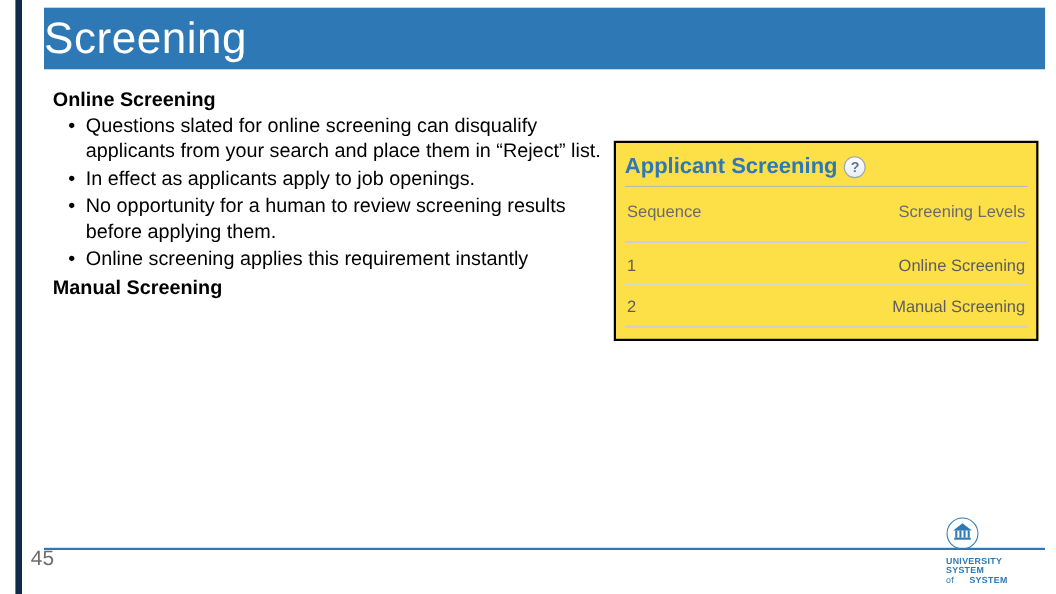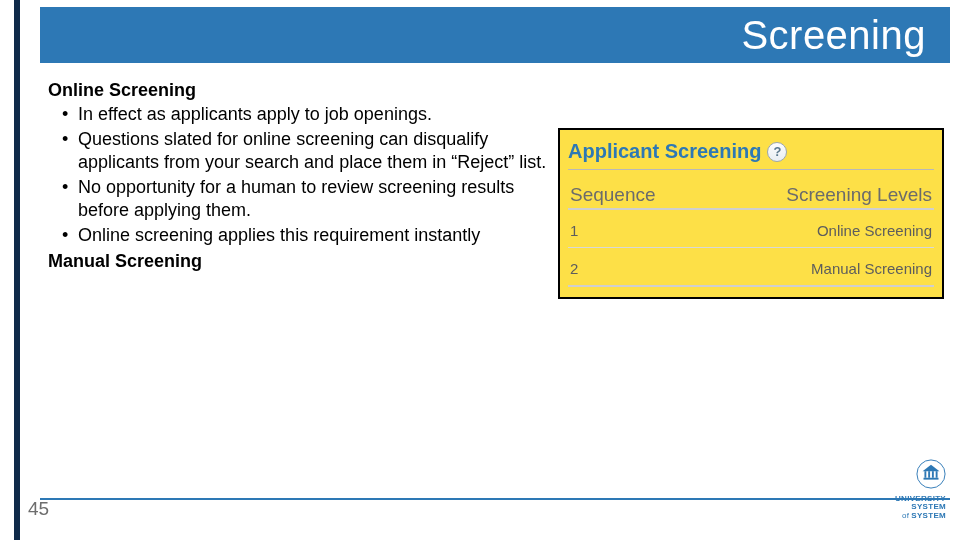--- a/index.html
+++ b/index.html
@@ -1,55 +1,55 @@
 <!DOCTYPE html>
 <html><head>
 <meta charset="utf-8">
 <style>
   * { box-sizing: border-box; margin: 0; padding: 0; }
   html, body { width: 960px; height: 540px; font-family: Arial, Helvetica, sans-serif; background: #fff; overflow: hidden; }
   .slide { position: relative; width: 960px; height: 540px; background: #ffffff; }
   .leftbar { position: absolute; left: 14px; top: 0; width: 6px; height: 540px; background: #0f2a4a; }
-  .titlebar { position: absolute; left: 40px; top: 7px; right: 10px; height: 56px; background: #2d78b5; display: flex; align-items: center; justify-content: flex-end; padding-right: 24px; }
+  .titlebar { position: absolute; left: 40px; top: 7px; right: 10px; height: 56px; background: #2d78b5; display: flex; align-items: center; justify-content: flex-start; padding-right: 24px; }
   .titlebar .title { color: #ffffff; font-size: 40px; font-weight: 300; font-family: "Segoe UI Light","Segoe UI",Arial,sans-serif; letter-spacing: 0.5px; }
   .content { position: absolute; left: 48px; top: 78px; width: 500px; }
   .section-head { font-weight: bold; font-size: 18px; color: #000; margin-top: 2px; }
   ul.bullets { list-style: none; margin: 2px 0 4px 0; }
   ul.bullets li { position: relative; padding-left: 30px; font-size: 18px; line-height: 1.28; color: #000; margin-bottom: 2px; }
   ul.bullets li::before { content: "•"; position: absolute; left: 14px; top: 0; }
   .figure { position: absolute; left: 558px; top: 128px; width: 386px; border: 2px solid #000; background: #fde047; padding: 6px 8px 10px 8px; }
   .fig-head { display: flex; align-items: center; gap: 6px; border-bottom: 1px solid #b8b8b8; padding: 4px 0 6px 0; }
   .fig-title { color: #2d78b5; font-size: 20px; font-weight: bold; font-family: "Segoe UI",Arial,sans-serif; }
   .help-icon { width: 20px; height: 20px; border: 1px solid #9aa6b2; border-radius: 50%; display: flex; align-items: center; justify-content: center; color: #5a788e; font-weight: bold; font-size: 13px; background: linear-gradient(#fdfdfd,#e8eef3); }
   .tbl { width: 100%; margin-top: 10px; }
-  .tbl-head { display: flex; justify-content: space-between; color: #6b6b6b; font-size: 19px; padding: 4px 2px 2px 2px; border-bottom: 2px solid #cfcfcf; }
+  .tbl-head { display: flex; justify-content: space-between; color: #6b6b6b; font-size: 15px; padding: 4px 2px 18px 2px; border-bottom: 2px solid #cfcfcf; }
   .tbl-row { display: flex; justify-content: space-between; color: #5d5d5d; font-size: 15px; padding: 12px 2px 8px 2px; border-bottom: 1px solid #d8d8d8; }
   .tbl-row.last { border-bottom: 2px solid #cfcfcf; }
   .pagenum { position: absolute; left: 28px; bottom: 20px; font-size: 19px; color: #6d6d6d; }
   .footline { position: absolute; left: 40px; right: 10px; bottom: 40px; height: 2px; background: #2d78b5; }
-  .logo { position: absolute; right: 14px; bottom: 20px; width: 86px; text-align: right; }
+  .logo { position: absolute; right: 14px; bottom: 8px; width: 86px; text-align: left; }
   .seal { width: 30px; height: 30px; margin: 0 auto 2px auto; }
   .logo-text { font-size: 8px; color: #2d78b5; line-height: 1.05; font-weight: 600; letter-spacing: 0.3px; }
-  .logo-text .of { font-weight: 400; display:inline-block; margin-right:2px;}
+  .logo-text .of { font-weight: 400; display:inline-block; margin-right:14px;}
 </style>
 </head>
 <body>
 
 <div class="slide">
   <div class="leftbar"></div>
 
   <div class="titlebar">
     <div class="title">Screening</div>
   </div>
 
   <div class="content">
     <div class="section-head">Online Screening</div>
     <ul class="bullets">
+      <li>Questions slated for online screening can disqualify applicants from your search and place them in “Reject” list.</li>
       <li>In effect as applicants apply to job openings.</li>
-      <li>Questions slated for online screening can disqualify applicants from your search and place them in “Reject” list.</li>
       <li>No opportunity for a human to review screening results before applying them.</li>
       <li>Online screening applies this requirement instantly</li>
     </ul>
     <div class="section-head">Manual Screening</div>
   </div>
 
   <div class="figure">
     <div class="fig-head">
       <span class="fig-title">Applicant Screening</span>
       <span class="help-icon">?</span>

